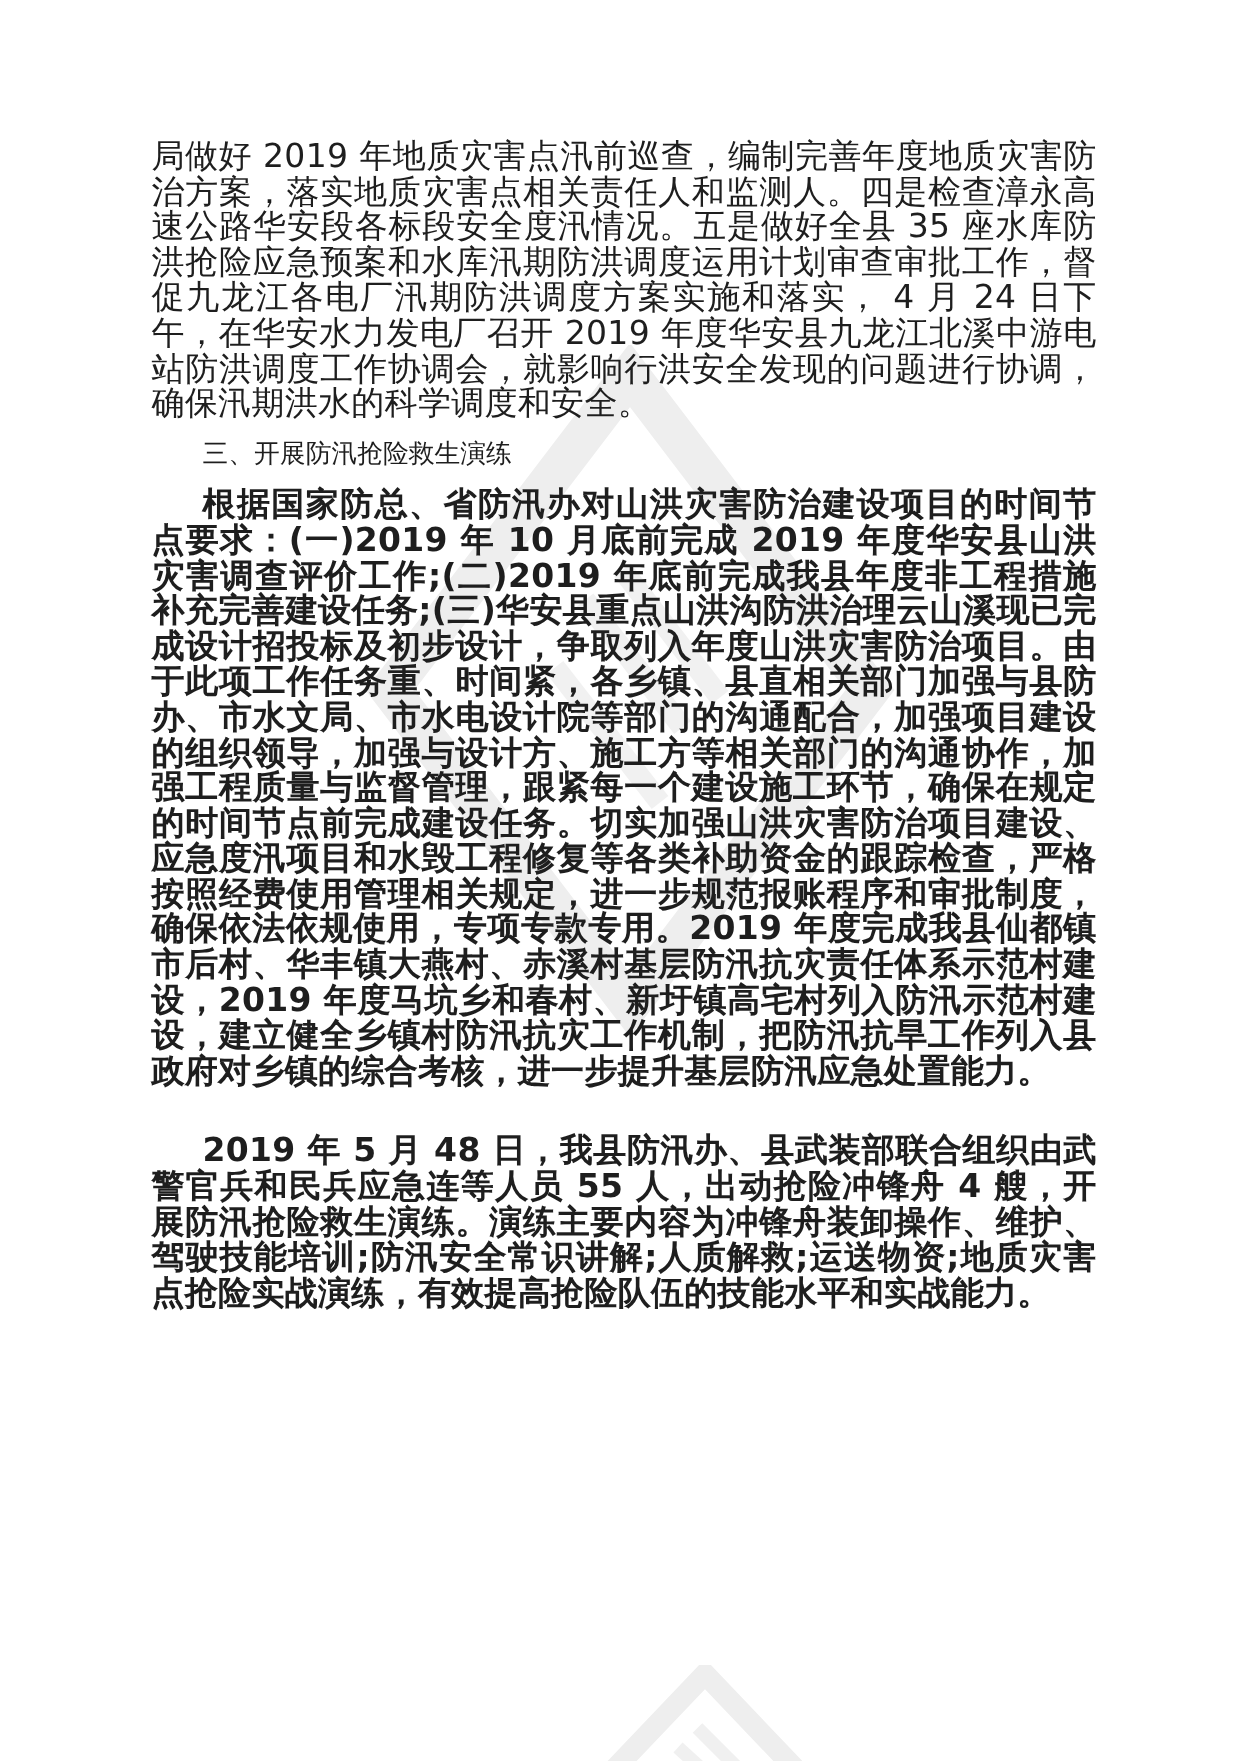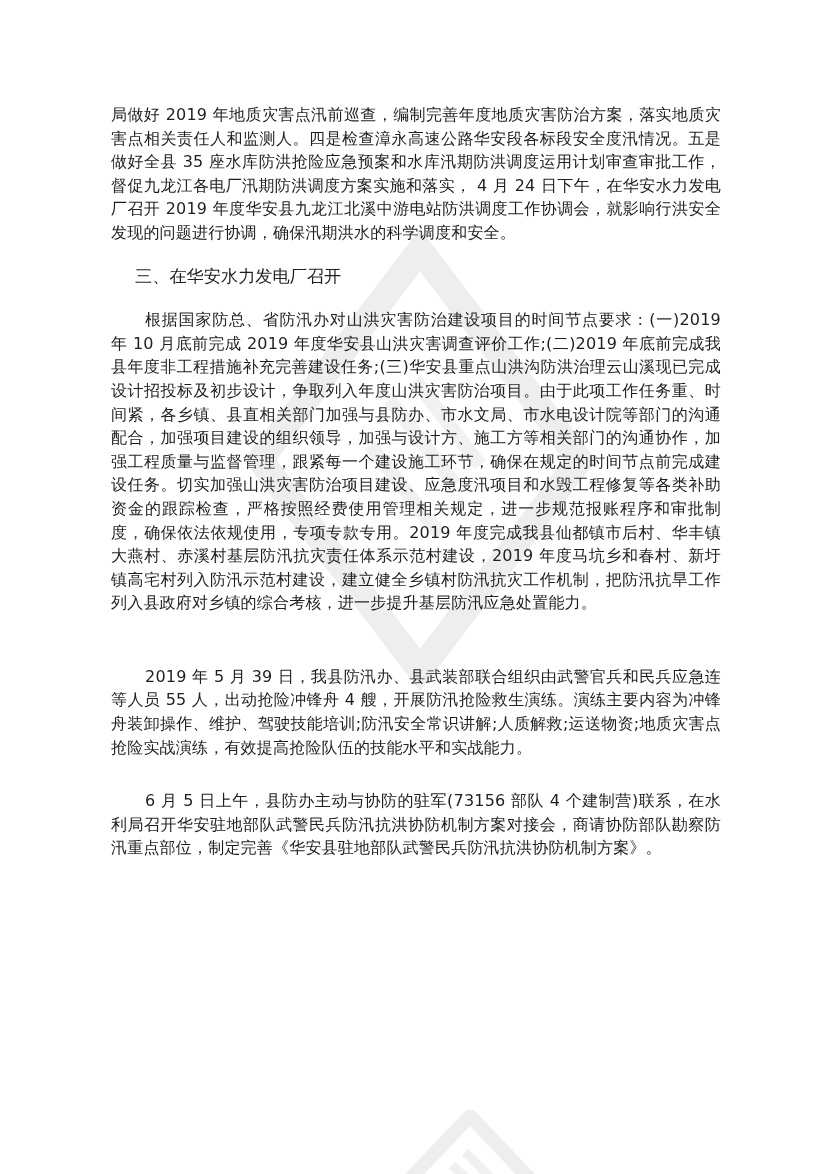--- a/index.html
+++ b/index.html
@@ -3,43 +3,42 @@
 <meta charset="utf-8">
 <style>
   html, body { margin: 0; padding: 0; }
   body {
     width: 830px; height: 1174px; background: #ffffff; position: relative; overflow: hidden;
     font-family: "DejaVu Sans", "Liberation Sans", sans-serif;
     color: #1e1e1e;
   }
   .watermark { position: absolute; pointer-events: none; }
   .page { position: absolute; left: 101px; top: 93px; width: 630px; }
-  .para { font-size: 16px; line-height: 23.6px; text-align: justify; margin: 10px; letter-spacing: 0.2px; }
-  .indent { text-indent: 34px; }
+  .para { font-size: 22px; line-height: 23.6px; text-align: justify; margin: 0; letter-spacing: 0.2px; }
+  .indent { text-indent: 34px; font-weight: bold; }
   .heading { font-size: 17.2px; line-height: 23.6px; margin: 0; text-indent: 34px; }
   .gap-s { height: 10px; }
   .gap-m { height: 10px; }
 </style>
 </head>
 <body>
 
 <svg class="watermark" style="left:240px; top:230px;" width="360" height="460" viewBox="0 0 360 460">
   <polygon points="180,20 340,230 180,440 20,230" fill="none" stroke="#eeeeee" stroke-width="26"></polygon>
   <path d="M150,170 L215,255 M130,215 L200,305 M175,150 L240,235" stroke="#f1f1f1" stroke-width="14" fill="none"></path>
 </svg>
 <svg class="watermark" style="left:380px; top:1110px;" width="180" height="80" viewBox="0 0 180 80">
   <polygon points="90,6 170,90 10,90" fill="none" stroke="#eeeeee" stroke-width="14"></polygon>
   <path d="M72,55 L105,85 M85,42 L115,72" stroke="#f0f0f0" stroke-width="9" fill="none"></path>
 </svg>
 
 <div class="page">
   <p class="para">局做好 2019 年地质灾害点汛前巡查，编制完善年度地质灾害防治方案，落实地质灾害点相关责任人和监测人。四是检查漳永高速公路华安段各标段安全度汛情况。五是做好全县 35 座水库防洪抢险应急预案和水库汛期防洪调度运用计划审查审批工作，督促九龙江各电厂汛期防洪调度方案实施和落实， 4 月 24 日下午，在华安水力发电厂召开 2019 年度华安县九龙江北溪中游电站防洪调度工作协调会，就影响行洪安全发现的问题进行协调，确保汛期洪水的科学调度和安全。</p>
   <div class="gap-s"></div>
-  <p class="heading">三、在华安水力发电厂召开</p>
+  <p class="heading">三、开展防汛抢险救生演练</p>
   <div class="gap-s"></div>
   <p class="para indent">根据国家防总、省防汛办对山洪灾害防治建设项目的时间节点要求：(一)2019 年 10 月底前完成 2019 年度华安县山洪灾害调查评价工作;(二)2019 年底前完成我县年度非工程措施补充完善建设任务;(三)华安县重点山洪沟防洪治理云山溪现已完成设计招投标及初步设计，争取列入年度山洪灾害防治项目。由于此项工作任务重、时间紧，各乡镇、县直相关部门加强与县防办、市水文局、市水电设计院等部门的沟通配合，加强项目建设的组织领导，加强与设计方、施工方等相关部门的沟通协作，加强工程质量与监督管理，跟紧每一个建设施工环节，确保在规定的时间节点前完成建设任务。切实加强山洪灾害防治项目建设、应急度汛项目和水毁工程修复等各类补助资金的跟踪检查，严格按照经费使用管理相关规定，进一步规范报账程序和审批制度，确保依法依规使用，专项专款专用。2019 年度完成我县仙都镇市后村、华丰镇大燕村、赤溪村基层防汛抗灾责任体系示范村建设，2019 年度马坑乡和春村、新圩镇高宅村列入防汛示范村建设，建立健全乡镇村防汛抗灾工作机制，把防汛抗旱工作列入县政府对乡镇的综合考核，进一步提升基层防汛应急处置能力。</p>
   <div class="gap-m"></div>
   <div class="gap-s"></div>
   <div class="gap-m"></div>
-  <p class="para indent">2019 年 5 月 39 日，我县防汛办、县武装部联合组织由武警官兵和民兵应急连等人员 55 人，出动抢险冲锋舟 4 艘，开展防汛抢险救生演练。演练主要内容为冲锋舟装卸操作、维护、驾驶技能培训;防汛安全常识讲解;人质解救;运送物资;地质灾害点抢险实战演练，有效提高抢险队伍的技能水平和实战能力。</p>
+  <p class="para indent">2019 年 5 月 48 日，我县防汛办、县武装部联合组织由武警官兵和民兵应急连等人员 55 人，出动抢险冲锋舟 4 艘，开展防汛抢险救生演练。演练主要内容为冲锋舟装卸操作、维护、驾驶技能培训;防汛安全常识讲解;人质解救;运送物资;地质灾害点抢险实战演练，有效提高抢险队伍的技能水平和实战能力。</p>
   <div class="gap-m"></div>
-  <p class="para indent">6 月 5 日上午，县防办主动与协防的驻军(73156 部队 4 个建制营)联系，在水利局召开华安驻地部队武警民兵防汛抗洪协防机制方案对接会，商请协防部队勘察防汛重点部位，制定完善《华安县驻地部队武警民兵防汛抗洪协防机制方案》。</p>
 </div>
 
 </body></html>

